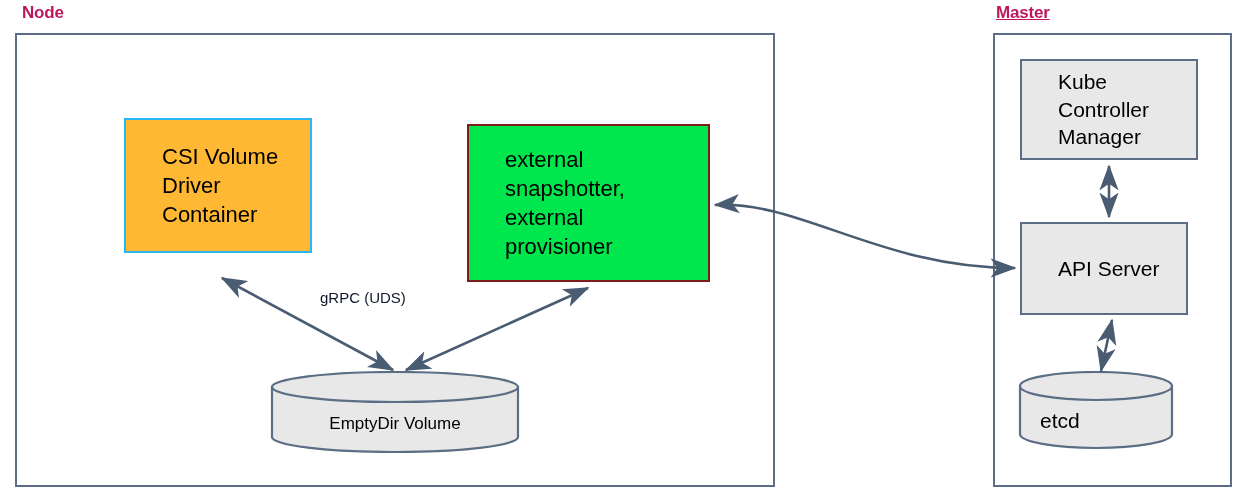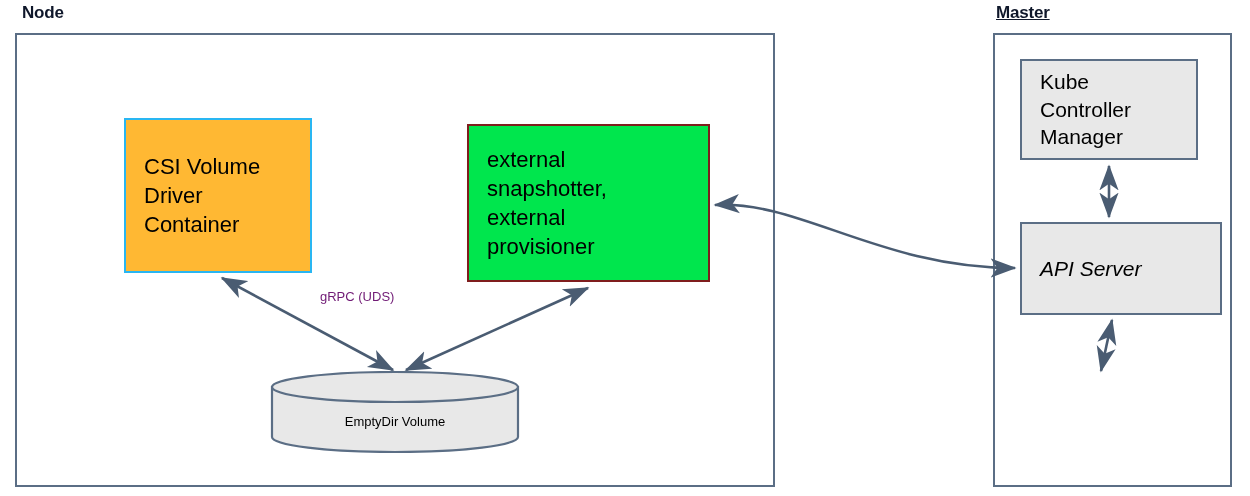--- a/index.html
+++ b/index.html
@@ -14,21 +14,21 @@
     background: #ffffff;
     font-family: "Liberation Sans", sans-serif;
     overflow: hidden;
   }
 
   
   .group-label {
     position: absolute;
     font-size: 17px;
     font-weight: bold;
-    color: #0f172a;
+    color: #be185d;
     letter-spacing: -0.2px;
     white-space: nowrap;
   }
 
   
   .container-box {
     position: absolute;
     background: #ffffff;
     border: 2px solid #5b6e85;
     box-sizing: border-box;
@@ -48,21 +48,21 @@
     position: absolute;
     box-sizing: border-box;
     display: flex;
     align-items: center;
     justify-content: flex-start;
   }
   .node-box .node-text {
     font-size: 22px;
     line-height: 1.32;
     color: #000000;
-    padding-left: 18px;
+    padding-left: 36px;
     white-space: pre-line;
   }
 
   .box-csi {
     background: #ffb833;
     border: 2px solid #29b6f2;
   }
   .box-external {
     background: #00e64d;
     border: 2px solid #7f1d1d;
@@ -76,55 +76,55 @@
   
   .cylinder {
     position: absolute;
   }
   .cylinder svg { display: block; }
   .cylinder .cyl-label {
     position: absolute;
     left: 0;
     width: 100%;
     text-align: center;
-    font-size: 13px;
+    font-size: 17px;
     color: #000000;
     white-space: nowrap;
   }
   .cyl-etcd .cyl-label { font-size: 21px; }
 
   
   .connectors {
     position: absolute;
     left: 0;
     top: 0;
     width: 1250px;
     height: 496px;
     pointer-events: none;
   }
 
   
   .edge-label {
     position: absolute;
-    font-size: 13px;
-    color: #701a75;
+    font-size: 15px;
+    color: #0f172a;
     white-space: nowrap;
   }
 </style>
 </head>
 <body>
 
 <div id="canvas">
 
   <div class="group-label" style="left:22px; top:3px;">Node</div>
 
   <div class="container-box" style="left:15px; top:33px; width:760px; height:454px;"></div>
 
 
-  <div class="node-box box-csi" style="left:124px; top:118px; width:188px; height:155px;">
+  <div class="node-box box-csi" style="left:124px; top:118px; width:188px; height:135px;">
     <span class="node-text">CSI Volume
 Driver
 Container</span>
   </div>
 
   <div class="node-box box-external" style="left:467px; top:124px; width:243px; height:158px;">
     <span class="node-text">external
 snapshotter,
 external
 provisioner</span>
@@ -143,24 +143,31 @@
   <div class="group-label" style="left:996px; top:3px;text-decoration:underline;">Master</div>
 
   <div class="container-box" style="left:993px; top:33px; width:239px; height:454px;"></div>
 
   <div class="node-box box-gray" style="left:1020px; top:59px; width:178px; height:101px;">
     <span class="node-text">Kube
 Controller
 Manager</span>
   </div>
 
-  <div class="node-box box-gray" style="left:1020px; top:222px; width:202px; height:93px;font-style:italic;">
+  <div class="node-box box-gray" style="left:1020px; top:222px; width:168px; height:93px;">
     <span class="node-text">API Server</span>
   </div>
 
+  <div class="cylinder cyl-etcd" style="left:1018px; top:371px; width:156px; height:80px;">
+    <svg width="156" height="80" viewBox="0 0 156 80">
+      <path d="M2,15 L2,63 A76,14 0 0 0 154,63 L154,15 Z" fill="#e8e8e8" stroke="#5b6e85" stroke-width="2.2"></path>
+      <ellipse cx="78" cy="15" rx="76" ry="14" fill="#e8e8e8" stroke="#5b6e85" stroke-width="2.2"></ellipse>
+    </svg>
+    <span class="cyl-label" style="top:38px; text-align:left; padding-left:22px; box-sizing:border-box;">etcd</span>
+  </div>
 
   <svg class="connectors" viewBox="0 0 1250 496">
     <defs>
       <marker id="arrowEnd" markerWidth="11" markerHeight="11" refX="9.4" refY="4" orient="auto" markerUnits="strokeWidth">
         <path d="M0,0.3 L10,4 L0,7.7 L2.6,4 Z" fill="#4a5c72"></path>
       </marker>
       <marker id="arrowStart" markerWidth="11" markerHeight="11" refX="1.6" refY="4" orient="auto" markerUnits="strokeWidth">
         <path d="M11,0.3 L1,4 L11,7.7 L8.4,4 Z" fill="#4a5c72"></path>
       </marker>
     </defs>

